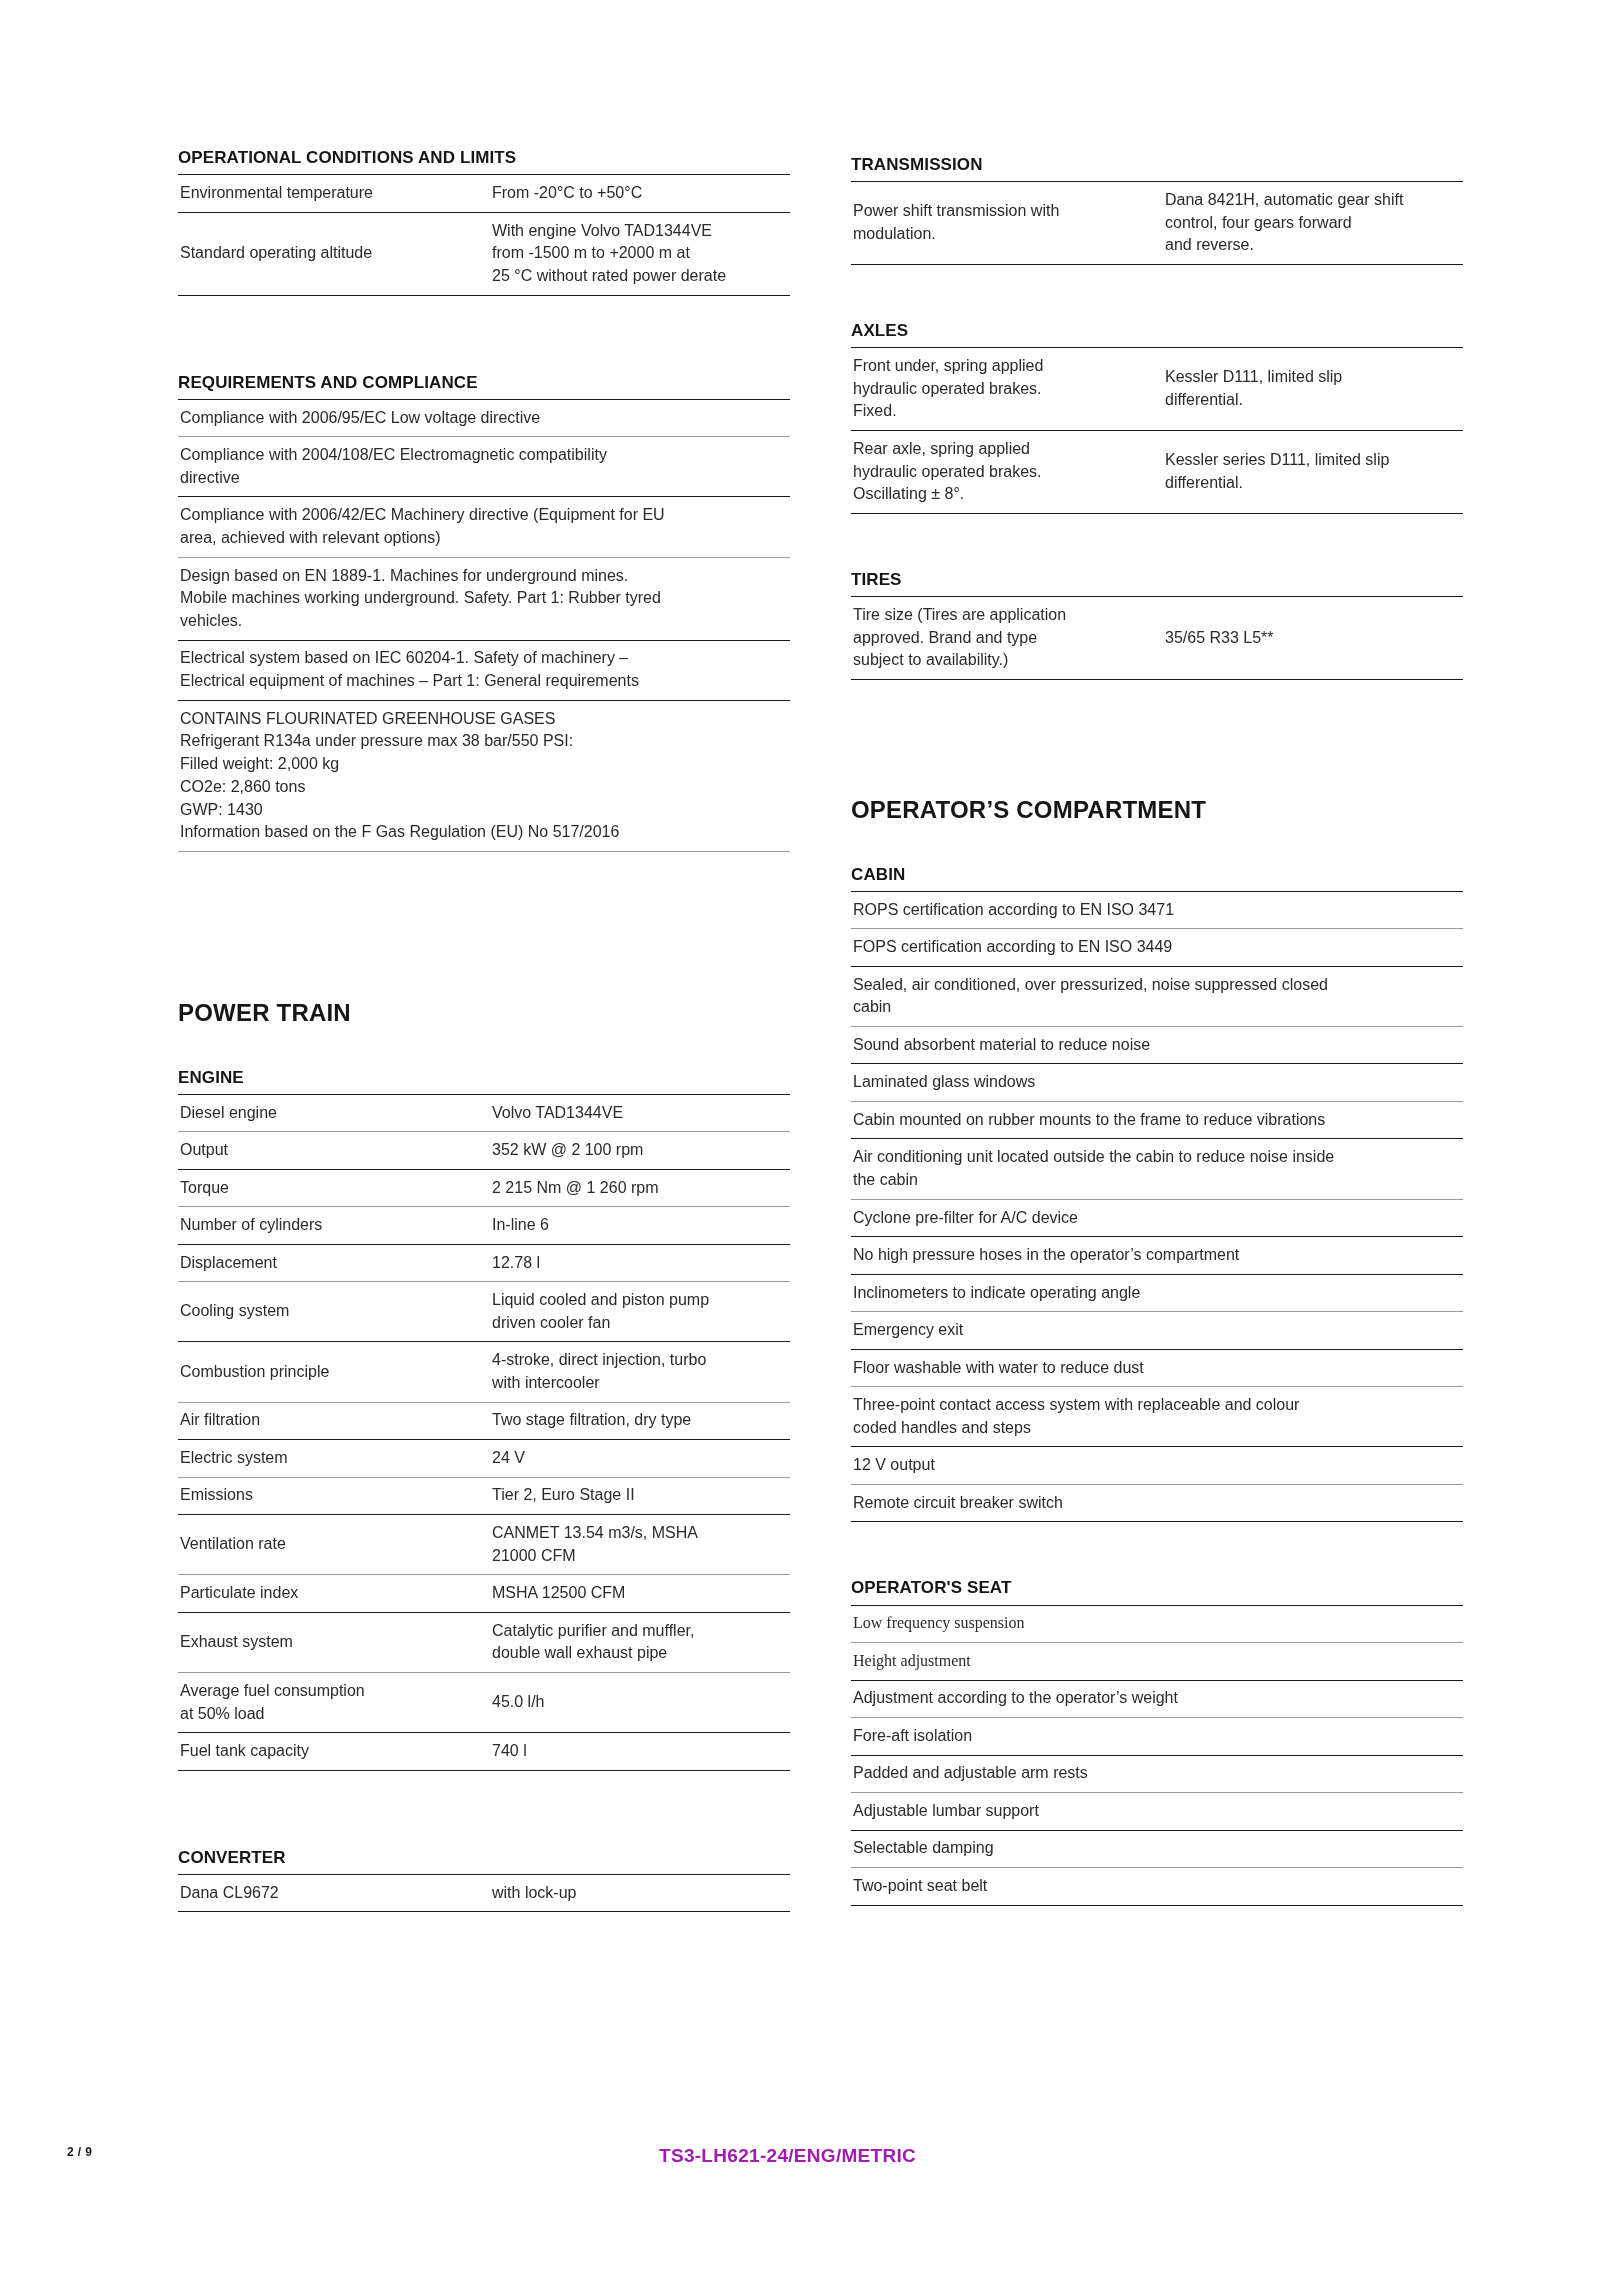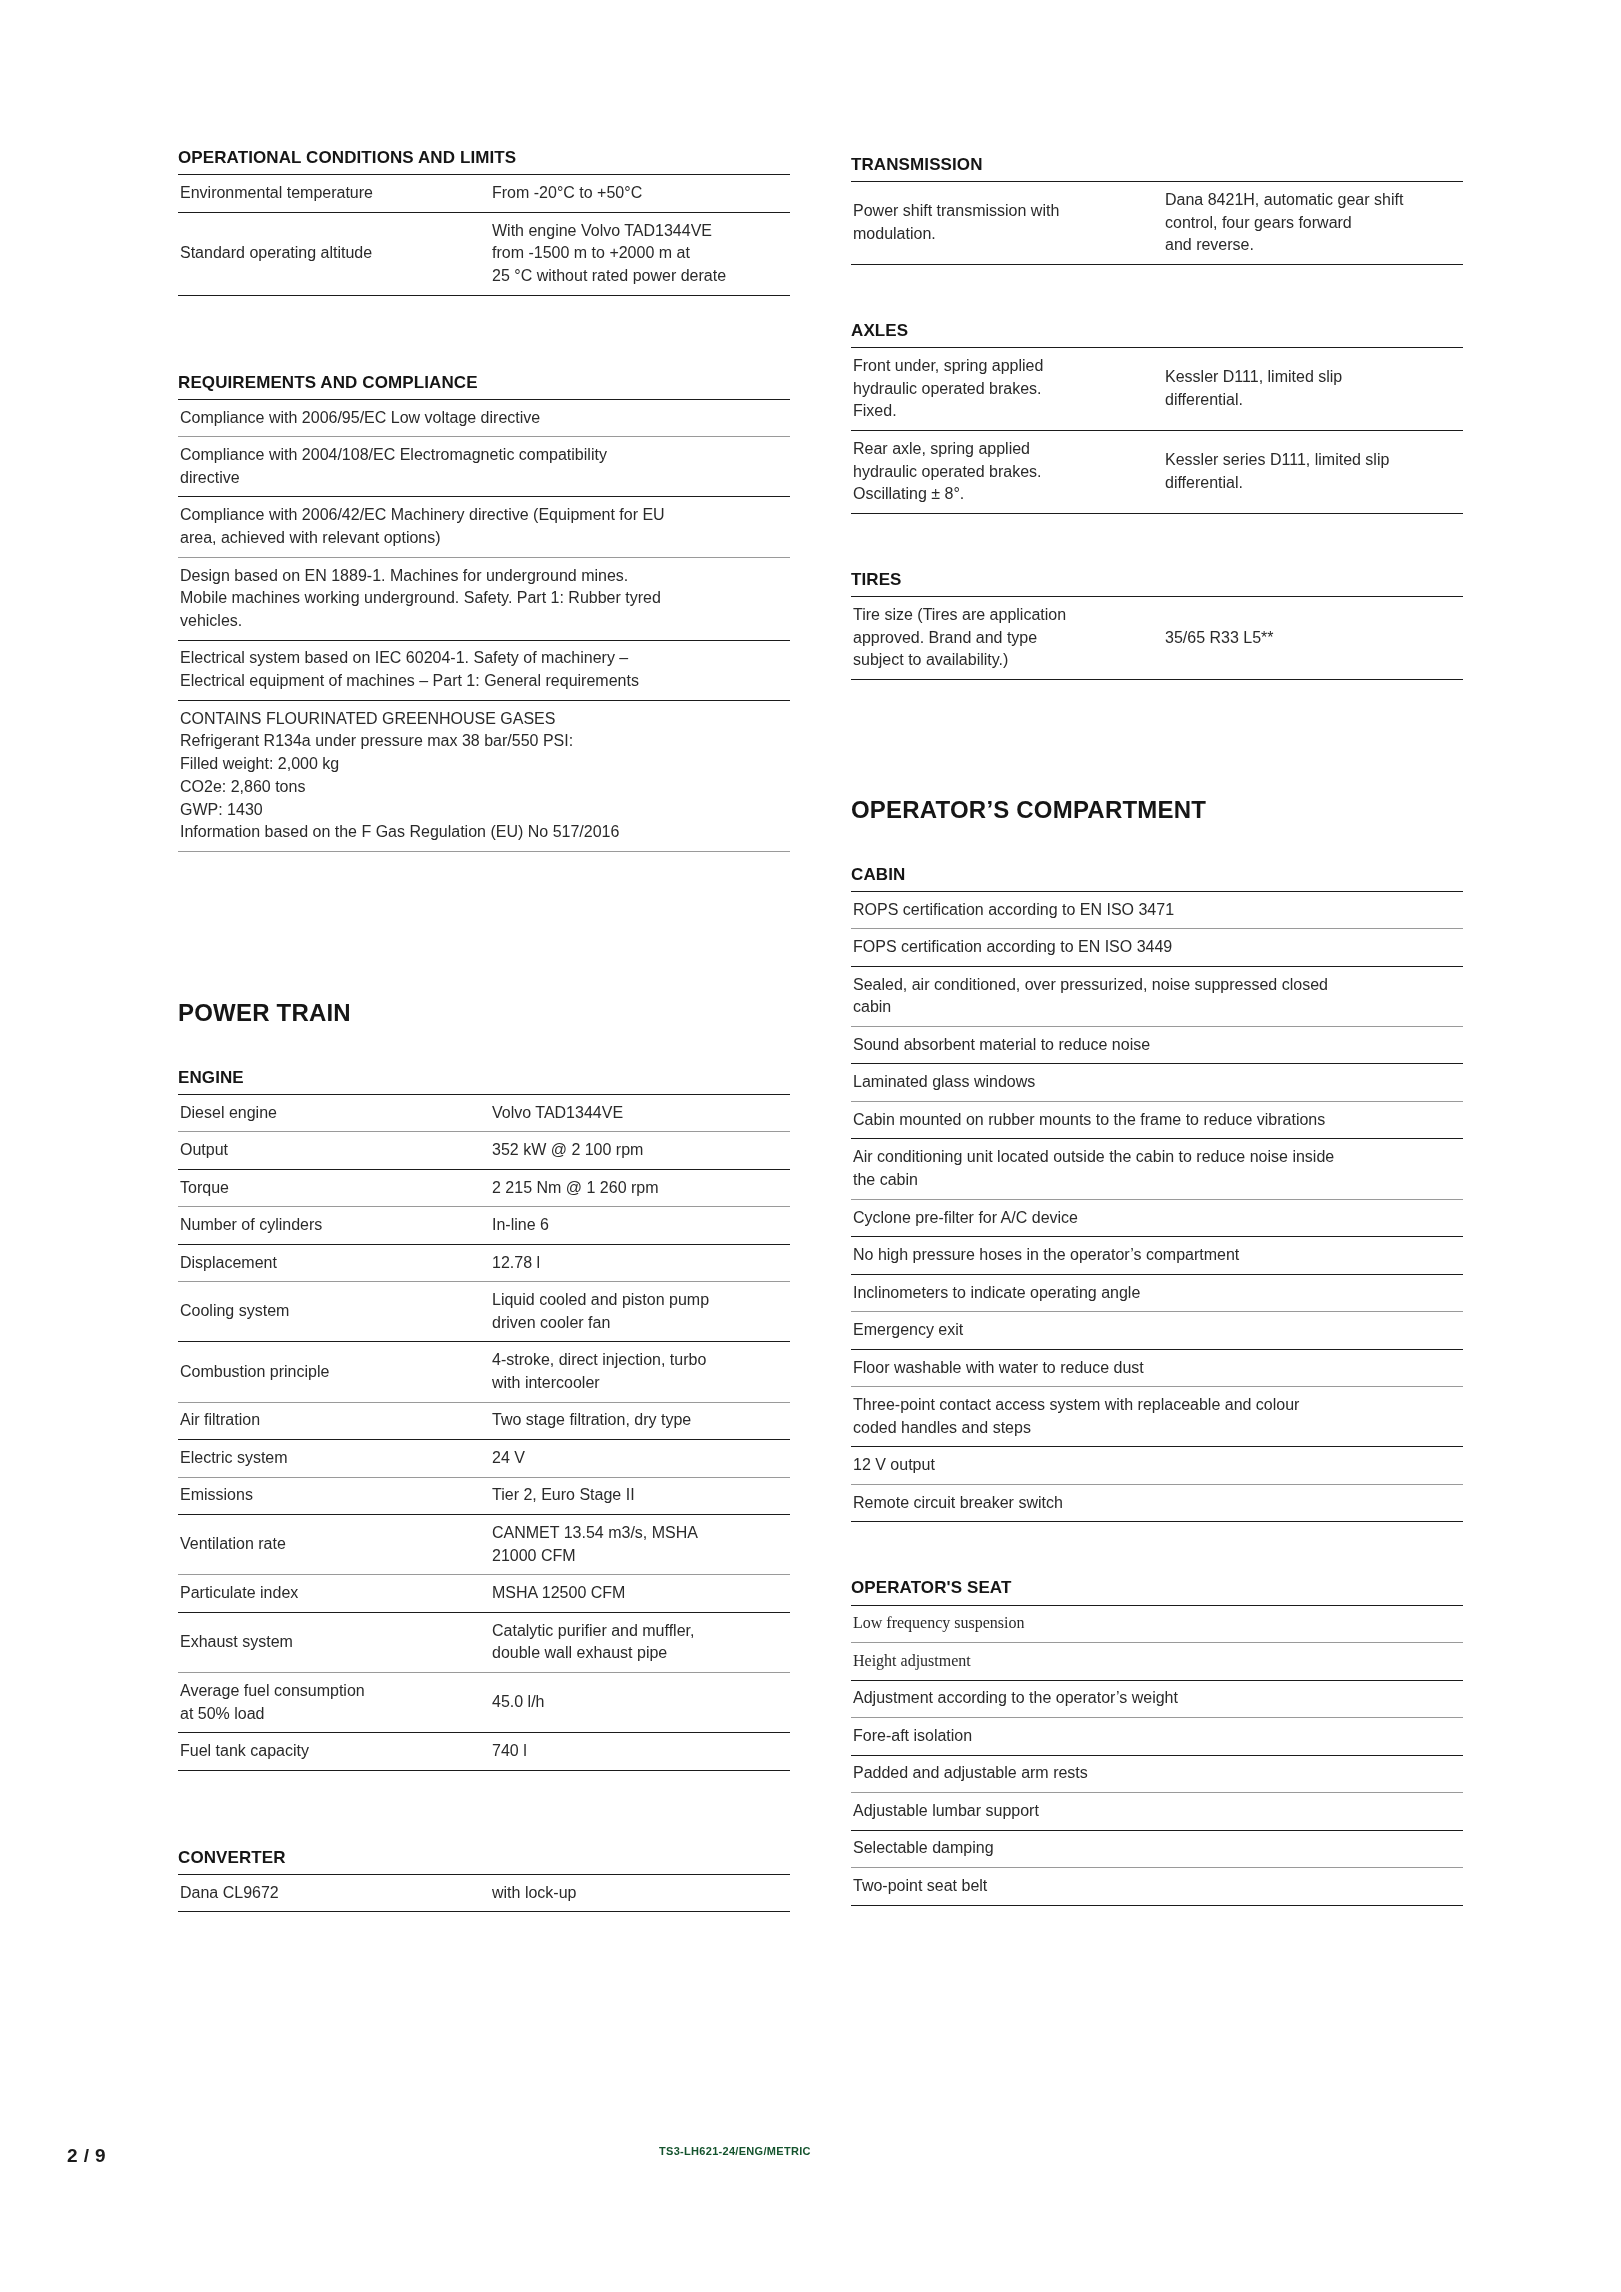--- a/index.html
+++ b/index.html
@@ -100,32 +100,32 @@
     position: absolute;
     left: 0;
     right: 0;
     bottom: 123px;
     height: 25.5px;
   }
   .footer .page-no {
     position: absolute;
     left: 67px;
     top: 0;
-    font-size: 19px;
+    font-size: 12px;
     font-weight: bold;
     color: #1b1b1b;
     letter-spacing: 0.4px;
   }
   .footer .doc-code {
     position: absolute;
     left: 659px;
     top: 0;
-    font-size: 11px;
+    font-size: 19px;
     font-weight: bold;
-    color: #14532d;
+    color: #a21caf;
     letter-spacing: 0.3px;
   }
 </style>
 </head>
 <body>
 
 <div class="page">
 
   <div class="columns">
 

